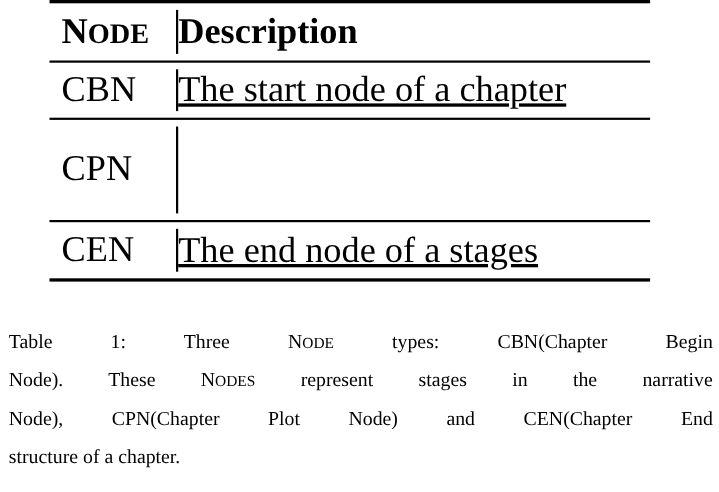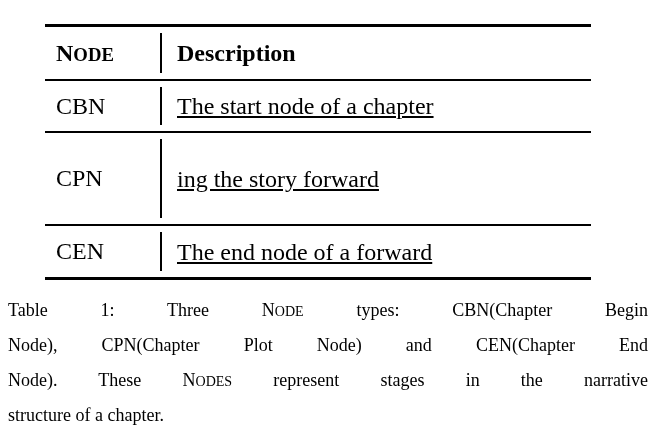--- a/index.html
+++ b/index.html
@@ -6,34 +6,34 @@
   .page{
     position:relative;
     width:654px;height:447px;
     background:#ffffff;
     color:#000000;
     font-family:"Liberation Serif","DejaVu Serif",serif;
     overflow:hidden;
   }
   
   .ptable{
-    position:absolute;left:45px;top:24px;width:546px;
-    font-size:24px;
+    position:absolute;left:45px;top:0;width:546px;
+    font-size:33px;
   }
   .rule{background:#000000;width:100%;}
   .rule.thick{height:3px;}
   .rule.thin{height:2px;}
   .trow{display:flex;align-items:center;}
   .trow.h-header{height:52px;}
   .trow.h-row1{height:50px;}
   .trow.h-row2{height:91px;}
   .trow.h-row3{height:51px;}
   .col1{flex:0 0 115px;box-sizing:border-box;padding-left:11px;}
   .vline{flex:0 0 2px;align-self:stretch;margin:6px 0;background:#000000;}
-  .col2{flex:1;box-sizing:border-box;padding-left:15px;padding-right:4px;}
+  .col2{flex:1;box-sizing:border-box;padding-right:4px;}
   .cline{line-height:34px;text-decoration:underline;}
   .just{text-align:justify;text-align-last:justify;}
   .bold{font-weight:bold;}
   .it{}
   .sc{font-size:0.78em;}
   
   .caption{
     position:absolute;left:8px;top:293px;width:640px;
     font-size:18px;line-height:35px;
   }
@@ -64,38 +64,37 @@
         <div class="cline">The start node of a chapter</div>
       </div>
     </div>
 
     <div class="rule thin"></div>
 
     <div class="trow h-row2">
       <div class="col1 it">CPN</div>
       <div class="vline"></div>
       <div class="col2">
-        <div class="cline">ing the story forward</div>
       </div>
     </div>
 
     <div class="rule thin"></div>
 
     <div class="trow h-row3">
       <div class="col1 it">CEN</div>
       <div class="vline"></div>
       <div class="col2">
-        <div class="cline">The end node of a forward</div>
+        <div class="cline">The end node of a stages</div>
       </div>
     </div>
 
     <div class="rule thick"></div>
 
   </div>
 
   <div class="caption">
     <div class="cap-line"><span>Table 1: Three </span><span>N</span><span class="sc">ODE</span><span> types: </span><span class="it">CBN</span><span>(Chapter Begin</span></div>
+    <div class="cap-line"><span>Node). These </span><span>N</span><span class="sc">ODES</span><span> represent stages in the narrative</span></div>
     <div class="cap-line"><span>Node), </span><span class="it">CPN</span><span>(Chapter Plot Node) and </span><span class="it">CEN</span><span>(Chapter End</span></div>
-    <div class="cap-line"><span>Node). These </span><span>N</span><span class="sc">ODES</span><span> represent stages in the narrative</span></div>
     <div class="cap-line last"><span>structure of a chapter.</span></div>
   </div>
 
 </div>
 
 </body></html>

